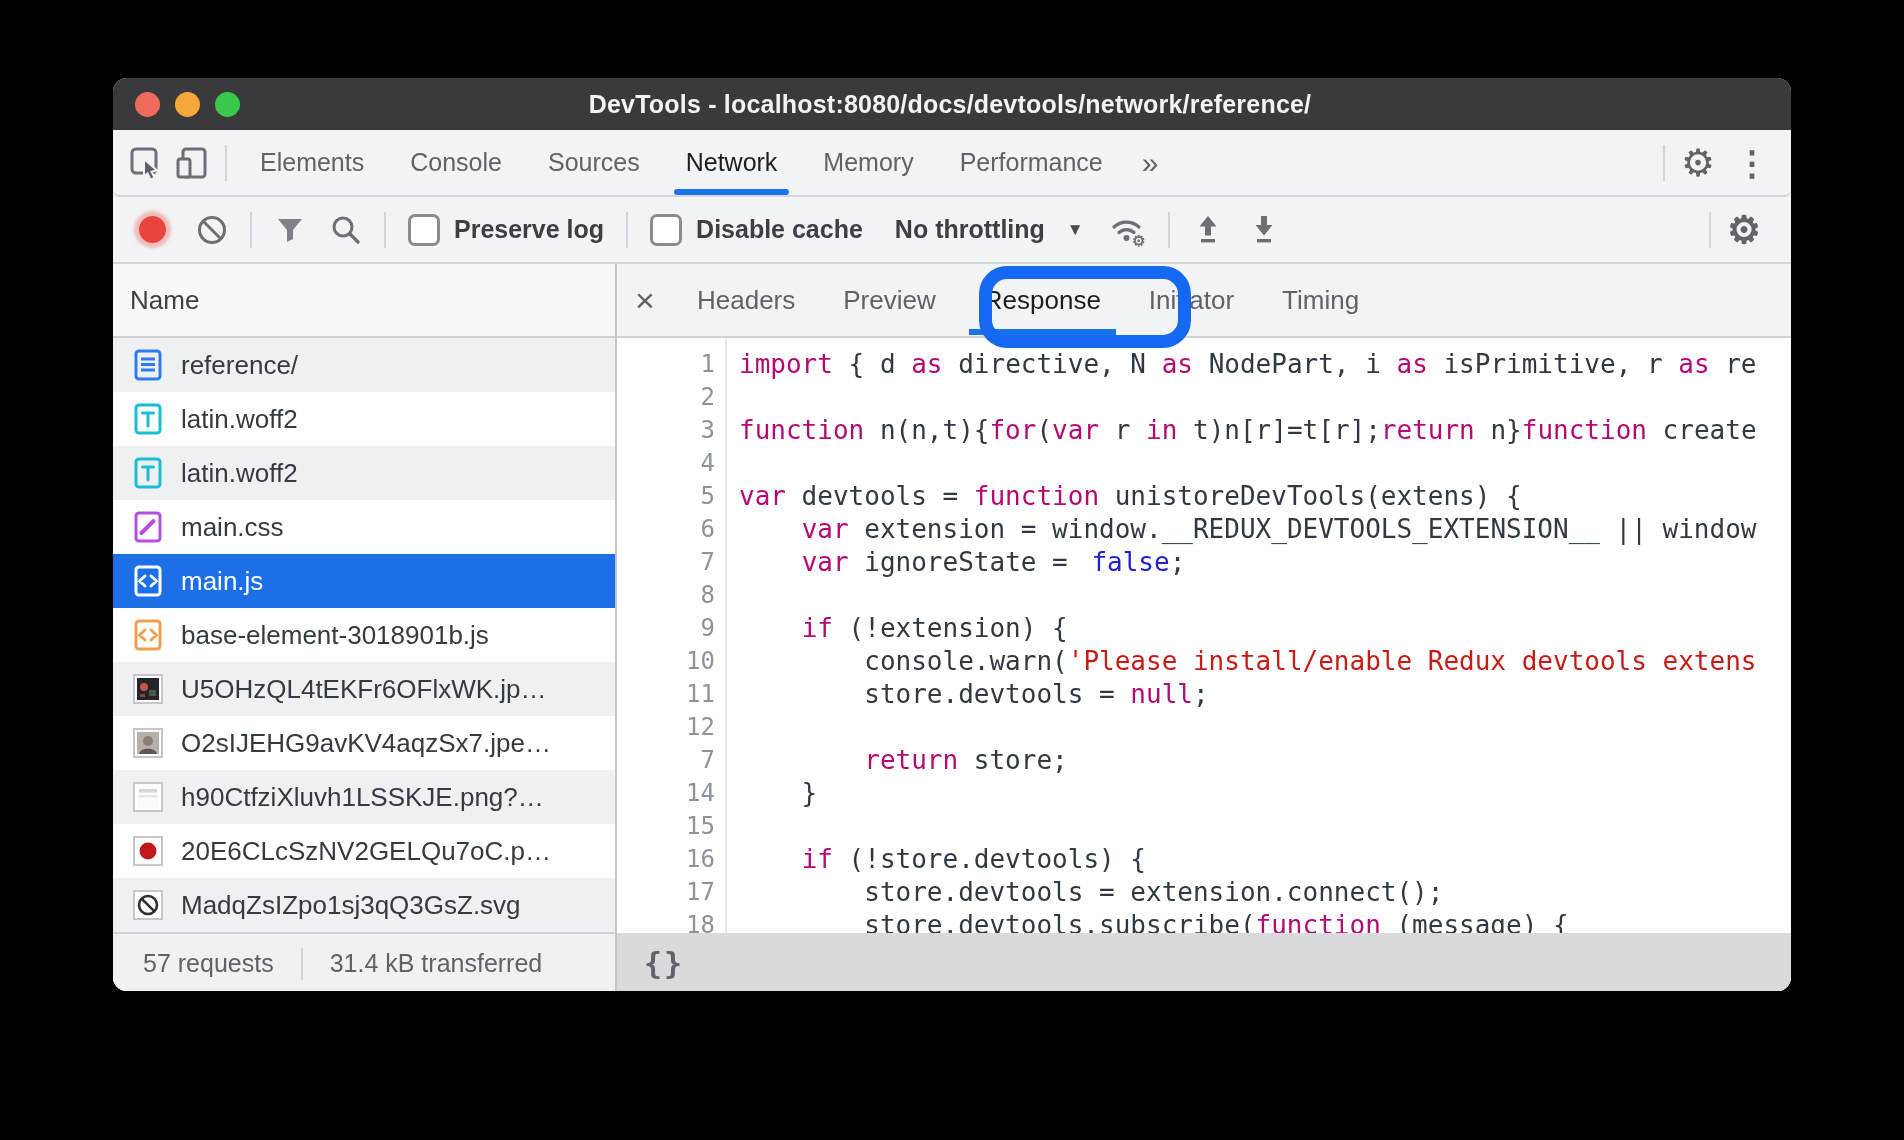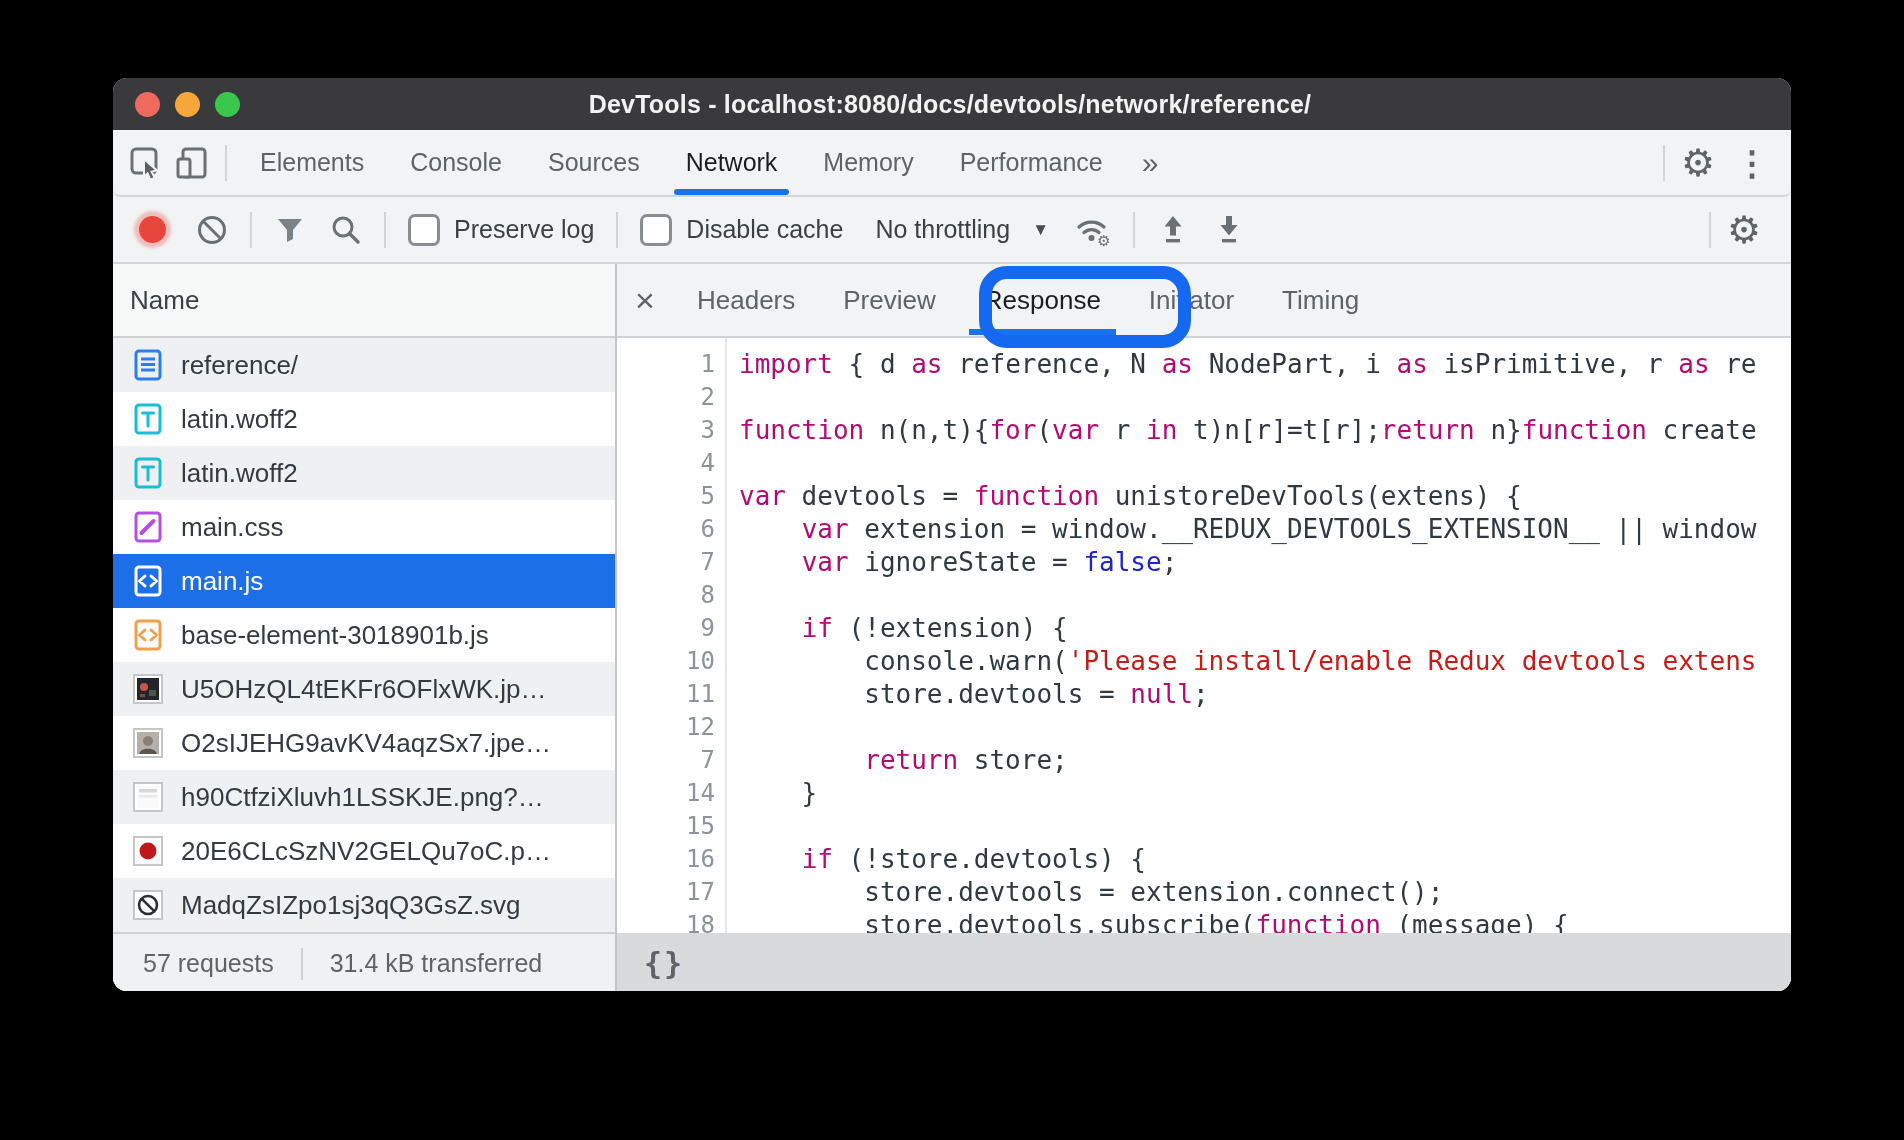--- a/index.html
+++ b/index.html
@@ -22,21 +22,21 @@
   .tabs{display:flex;height:100%;align-items:stretch;}
   .tab{padding:0 23px;display:flex;align-items:center;font-size:25px;color:#5f6368;position:relative;white-space:nowrap;}
   .tab.active{color:#1b1d1f;}
   .tab.active::after{content:"";position:absolute;left:11px;right:11px;bottom:0;height:6px;border-radius:3px;background:#1a73e8;}
   .more-tabs{font-size:30px;color:#5f6368;padding:0 16px;}
   .bar-right{margin-left:auto;display:flex;align-items:center;}
   .glyph-gear{font-size:38px;color:#606469;line-height:1;}
   .glyph-dots{font-size:34px;color:#5f6368;font-weight:bold;line-height:1;padding:0 14px;}
 
   
-  .toolbar{height:65px;background:#f1f3f4;border-bottom:2px solid #d4d7da;display:flex;align-items:center;padding:0 24px 0 20px;}
+  .toolbar{height:65px;background:#f1f3f4;border-bottom:2px solid #d4d7da;display:flex;align-items:center;padding:0 24px 0 20px;font-weight:bold;}
   .record-dot{width:27px;height:27px;border-radius:50%;background:#e8453c;box-shadow:0 0 3px 5px rgba(238,90,80,.35);margin:0 18px 0 6px;flex:none;}
   .t-icon{display:flex;align-items:center;justify-content:center;flex:none;margin:0 10px;}
   .checkbox{width:26px;height:26px;border:3px solid #878c91;border-radius:7px;background:#fff;flex:none;}
   .check-group{display:flex;align-items:center;gap:14px;margin:0 12px;}
   .check-label{font-size:25px;color:#3c4043;white-space:nowrap;}
   .throttle{display:flex;align-items:center;gap:22px;margin:0 14px 0 20px;}
   .throttle-label{font-size:25px;color:#3c4043;white-space:nowrap;}
   .caret{font-size:17px;color:#474c51;}
 
   
@@ -60,21 +60,21 @@
   .rtab{padding:0 24px;height:100%;display:flex;align-items:center;font-size:26px;color:#5f6368;position:relative;white-space:nowrap;}
   .rtab.active{color:#1b1d1f;}
   .rtab.active::after{content:"";position:absolute;left:9px;right:9px;bottom:1px;height:6px;background:#1a73e8;}
   .code-area{flex:1;display:flex;overflow:hidden;font-family:"DejaVu Sans Mono",monospace;font-size:26px;line-height:33px;}
   .gutter{width:98px;border-right:2px solid #e4e7e9;padding:10px 10px 0 0;text-align:right;color:#8d939c;font-size:24px;flex:none;background:#fff;}
   .gutter div{height:33px;}
   .code-lines{flex:1;padding:10px 0 0 12px;overflow:hidden;color:#303942;}
   .code-line{height:33px;white-space:pre;}
   .tk-kw{color:#b40a73;}
   .tk-str{color:#c41d17;}
-  .tk-atom{color:#2222c8;}
+  .tk-atom{color:#2222c8;margin-left:8px;}
   .rp-footer{height:60px;background:#d8dadc;display:flex;align-items:center;padding-left:27px;flex:none;}
   .format-btn{font-family:"DejaVu Sans Mono",monospace;font-size:30px;font-weight:bold;color:#5f6368;letter-spacing:2px;}
 
   
   .annotation{position:absolute;left:866px;top:188px;width:212px;height:82px;border:13px solid #1568f0;border-radius:28px;box-sizing:border-box;z-index:30;pointer-events:none;}
 
   svg{display:block;}
 </style>
 </head>
 <body>
@@ -346,21 +346,21 @@
             <div>11</div>
             <div>12</div>
             <div>7</div>
             <div>14</div>
             <div>15</div>
             <div>16</div>
             <div>17</div>
             <div>18</div>
           </div>
         <div class="code-lines" id="code-lines">
-            <div class="code-line"><span class="tk-kw">import</span><span> { d </span><span class="tk-kw">as</span><span> reference, N </span><span class="tk-kw">as</span><span> NodePart, i </span><span class="tk-kw">as</span><span> isPrimitive, r </span><span class="tk-kw">as</span><span> re</span></div>
+            <div class="code-line"><span class="tk-kw">import</span><span> { d </span><span class="tk-kw">as</span><span> directive, N </span><span class="tk-kw">as</span><span> NodePart, i </span><span class="tk-kw">as</span><span> isPrimitive, r </span><span class="tk-kw">as</span><span> re</span></div>
             <div class="code-line"></div>
             <div class="code-line"><span class="tk-kw">function</span><span> n(n,t){</span><span class="tk-kw">for</span><span>(</span><span class="tk-kw">var</span><span> r </span><span class="tk-kw">in</span><span> t)n[r]=t[r];</span><span class="tk-kw">return</span><span> n}</span><span class="tk-kw">function</span><span> create</span></div>
             <div class="code-line"></div>
             <div class="code-line"><span class="tk-kw">var</span><span> devtools = </span><span class="tk-kw">function</span><span> unistoreDevTools(extens) {</span></div>
             <div class="code-line"><span>    </span><span class="tk-kw">var</span><span> extension = window.__REDUX_DEVTOOLS_EXTENSION__ || window</span></div>
             <div class="code-line"><span>    </span><span class="tk-kw">var</span><span> ignoreState = </span><span class="tk-atom">false</span><span>;</span></div>
             <div class="code-line"></div>
             <div class="code-line"><span>    </span><span class="tk-kw">if</span><span> (!extension) {</span></div>
             <div class="code-line"><span>        console.warn(</span><span class="tk-str">'Please install/enable Redux devtools extens</span></div>
             <div class="code-line"><span>        store.devtools = </span><span class="tk-kw">null</span><span>;</span></div>

